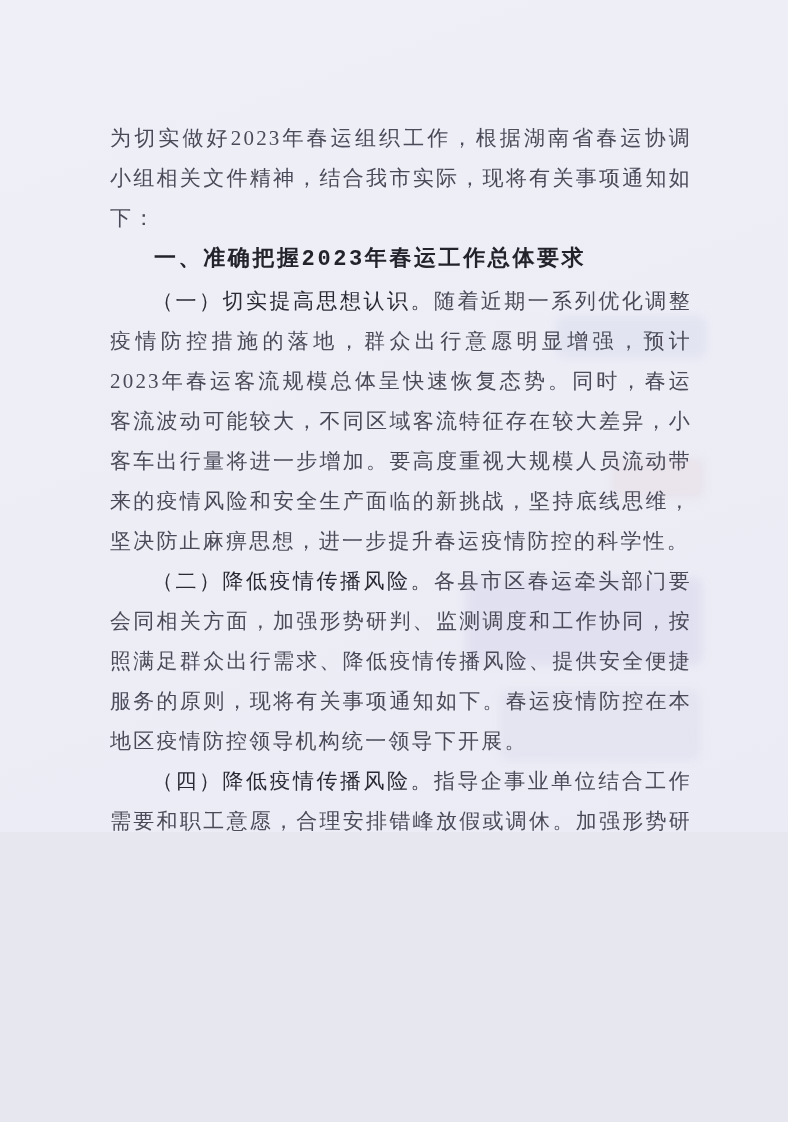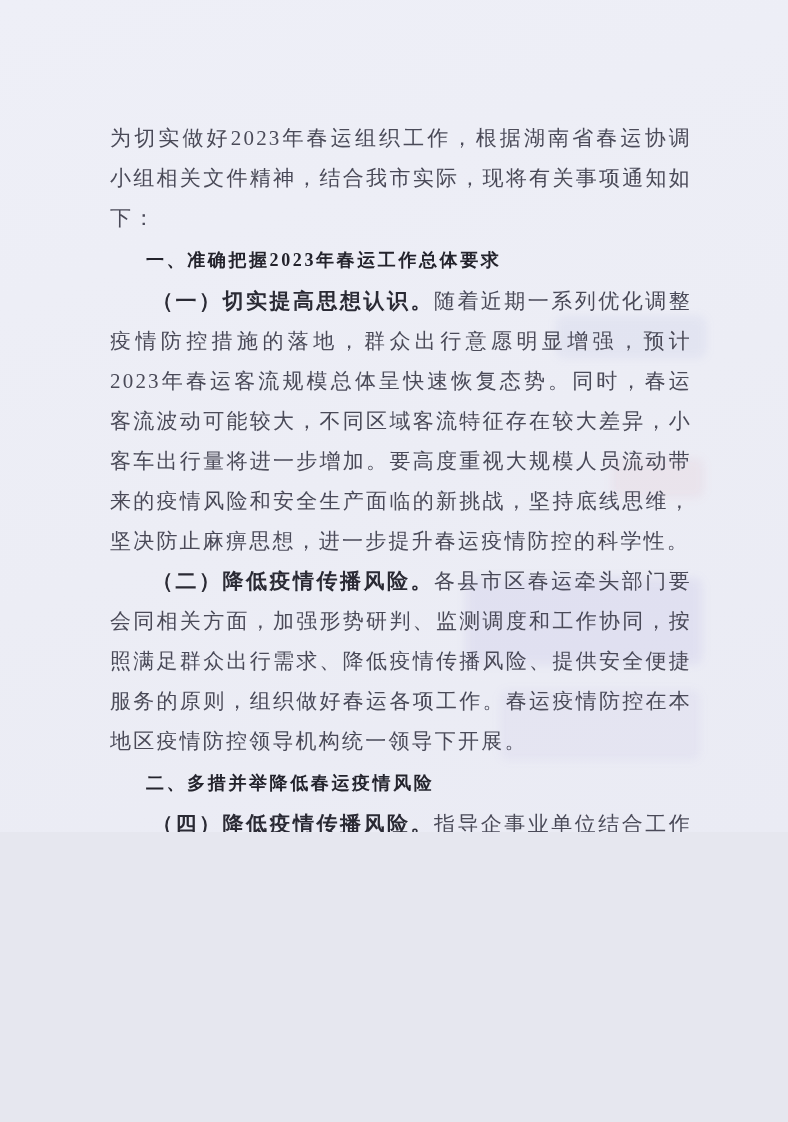--- a/index.html
+++ b/index.html
@@ -31,31 +31,31 @@
   }
   .content p {
     margin: 0;
     text-indent: 2em;
   }
   .content p.no-indent {
     text-indent: 0;
   }
   .section-heading {
     margin: 2px 0 1px 0;
-    font-family: Liberation Serif, serif;
-    font-size: 18px;
+    font-family: Liberation Mono, monospace;
+    font-size: 22px;
     font-weight: bold;
     color: #23232c;
     line-height: 40px;
     letter-spacing: 2.6px;
     text-indent: 2em;
   }
   .lead {
     font-family: "Liberation Sans", "DejaVu Sans", sans-serif;
-    font-weight: bold;
+    font-weight: normal;
     color: #2a2a34;
   }
   .page-number {
     position: absolute;
     left: 106px;
     top: 1014px;
     font-size: 17px;
     color: #50505c;
     letter-spacing: 4px;
     font-family: "Liberation Serif", "DejaVu Serif", serif;
@@ -83,23 +83,22 @@
   <div class="bleed bleed-4"></div>
 
   <div class="content">
 
     <p class="no-indent">为切实做好2023年春运组织工作，根据湖南省春运协调小组相关文件精神，结合我市实际，现将有关事项通知如下：</p>
 
     <h2 class="section-heading">一、准确把握2023年春运工作总体要求</h2>
 
     <p><span class="lead">（一）切实提高思想认识。</span><span>随着近期一系列优化调整疫情防控措施的落地，群众出行意愿明显增强，预计2023年春运客流规模总体呈快速恢复态势。同时，春运客流波动可能较大，不同区域客流特征存在较大差异，小客车出行量将进一步增加。要高度重视大规模人员流动带来的疫情风险和安全生产面临的新挑战，坚持底线思维，坚决防止麻痹思想，进一步提升春运疫情防控的科学性。</span></p>
 
-    <p><span class="lead">（二）降低疫情传播风险。</span><span>各县市区春运牵头部门要会同相关方面，加强形势研判、监测调度和工作协同，按照满足群众出行需求、降低疫情传播风险、提供安全便捷服务的原则，组织做好春运各项工作。春运疫情防控在本地区疫情防控领导机构统一领导下开展。</span></p>
+    <p><span class="lead">（二）降低疫情传播风险。</span><span>各县市区春运牵头部门要会同相关方面，加强形势研判、监测调度和工作协同，按照满足群众出行需求、降低疫情传播风险、提供安全便捷服务的原则，现将有关事项通知如下。春运疫情防控在本地区疫情防控领导机构统一领导下开展。</span></p>
 
-    <h2 class="section-heading">二、多措并举降低春运疫情风险</h2>
 
 
     <p><span class="lead">（四）降低疫情传播风险。</span><span>指导企事业单位结合工作需要和职工意愿，合理安排错峰放假或调休。加强形势研判</span></p>
 
   </div>
 
   <div class="page-number">— 2 —</div>
 
 </div>
 

